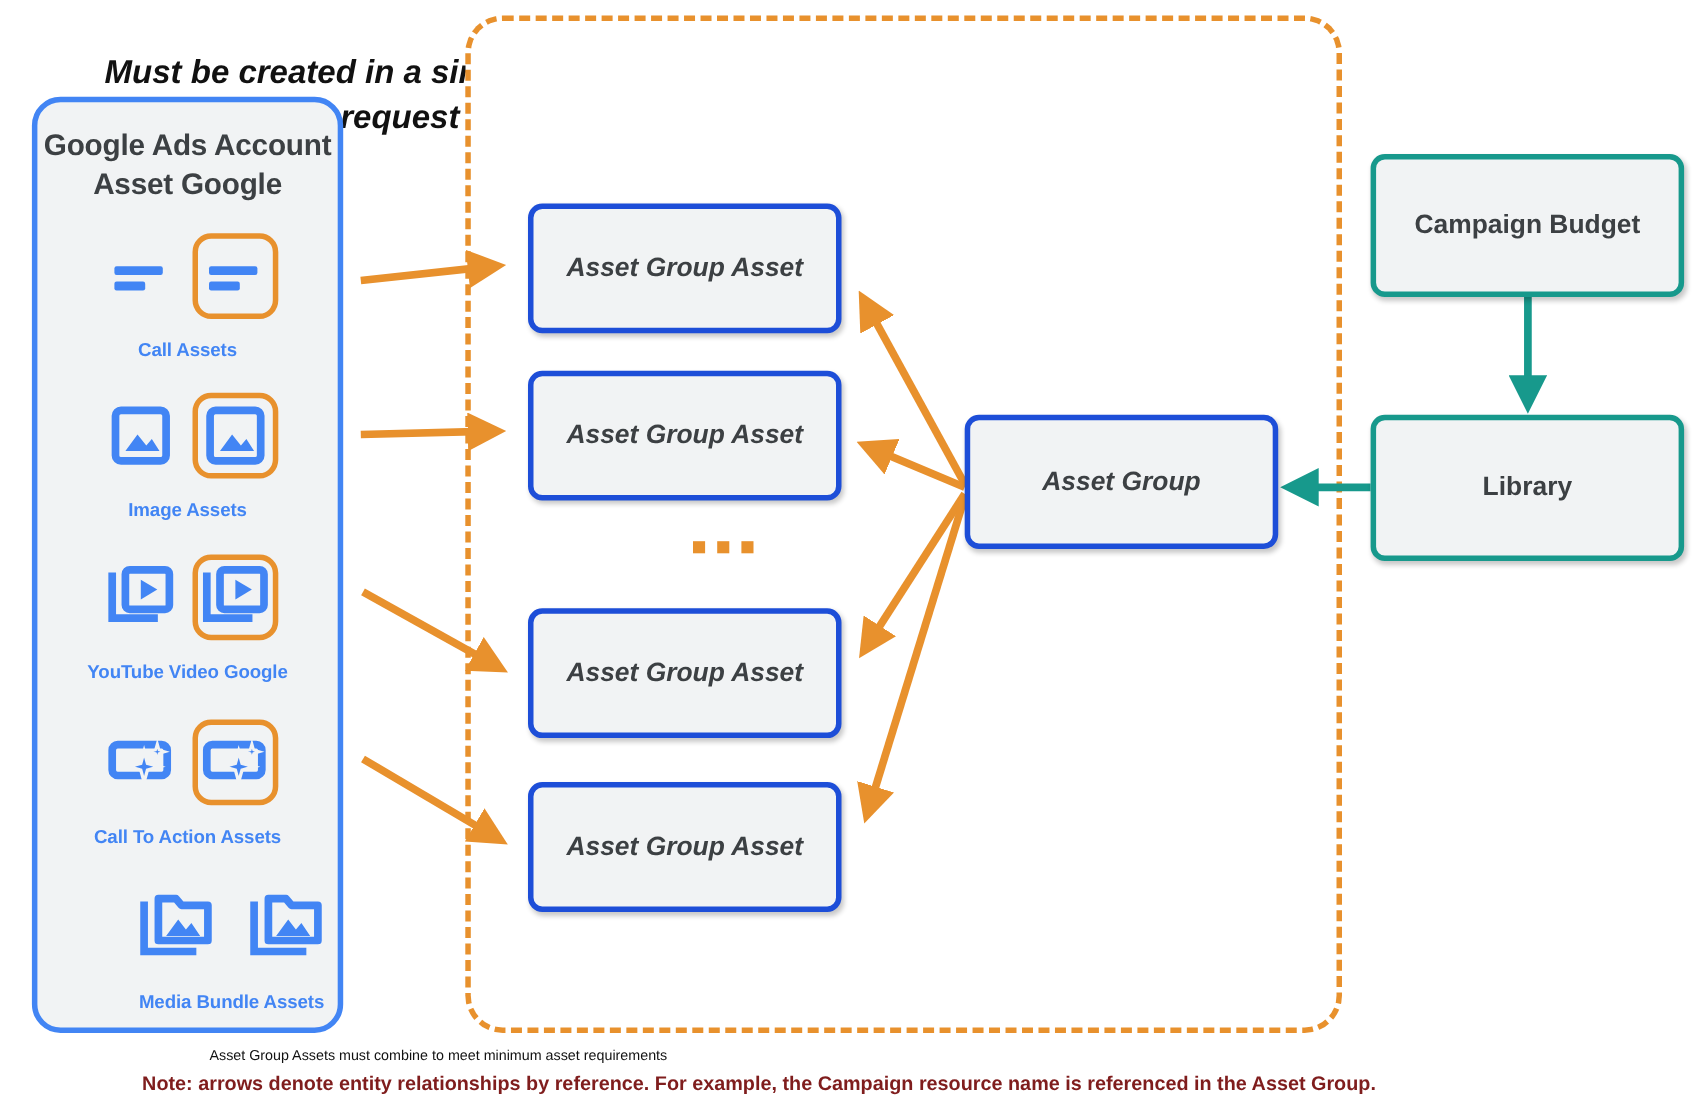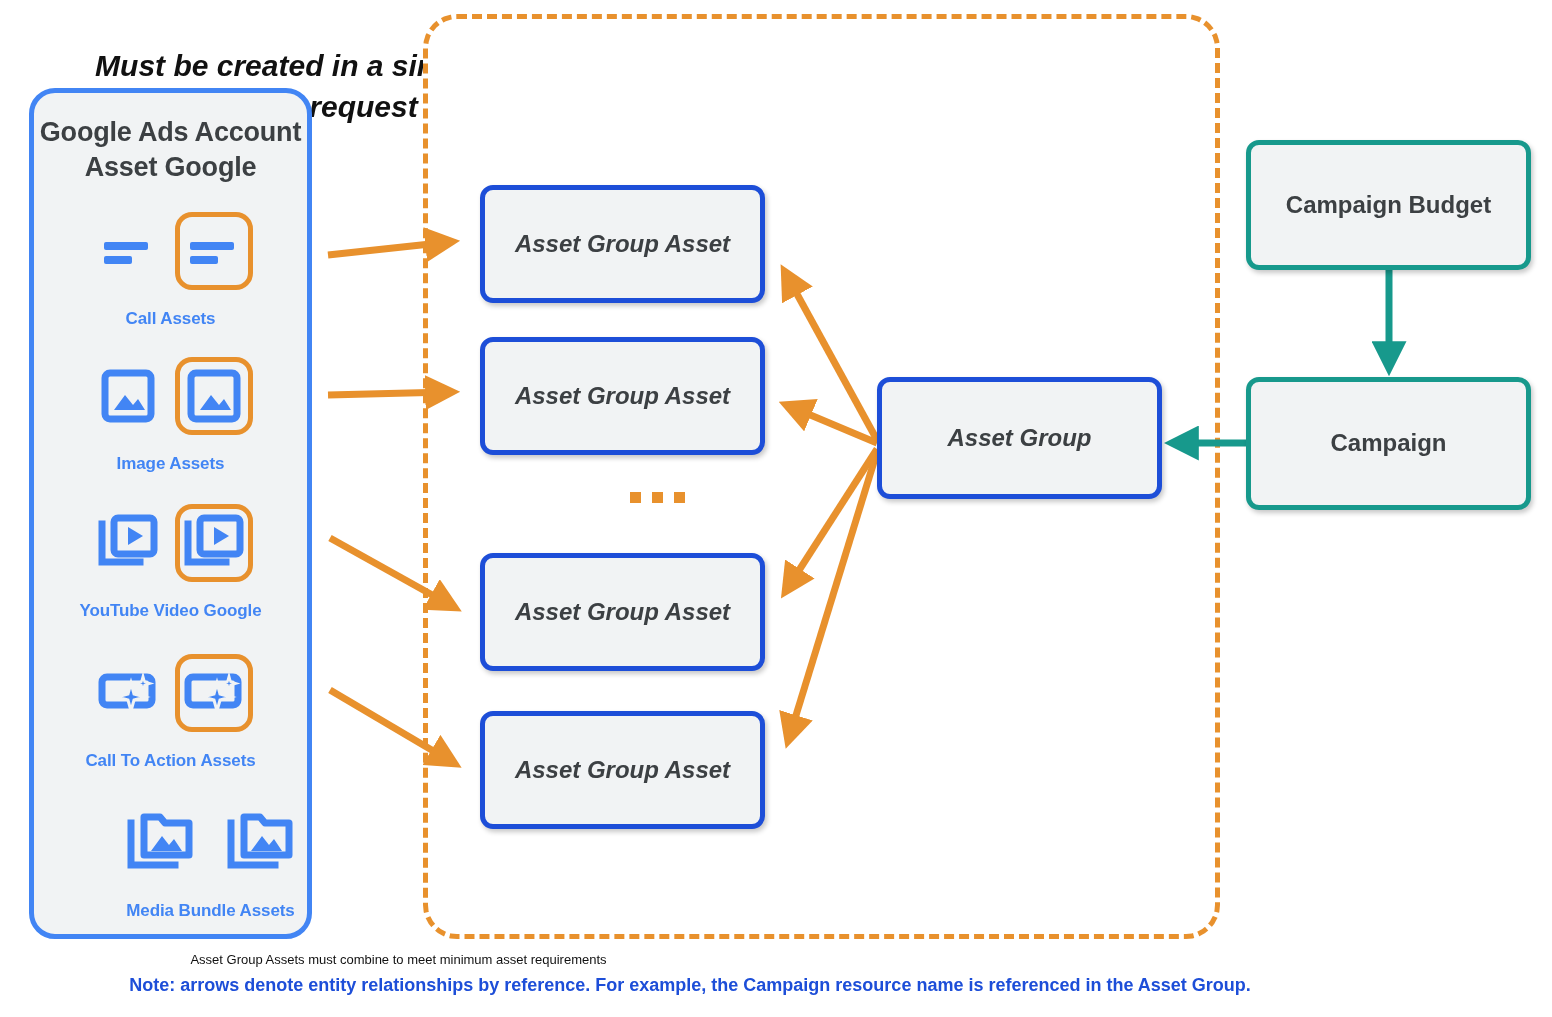--- a/index.html
+++ b/index.html
@@ -170,21 +170,21 @@
 
   
   #bottom-note {
     position: absolute;
     left: 0;
     top: 975px;
     width: 1380px;
     text-align: center;
     font-size: 18px;
     font-weight: bold;
-    color: #1d4ed8;
+    color: #7f1d1d;
   }
 </style>
 </head>
 <body>
 
 <div id="canvas">
 
   <svg id="arrows" viewBox="0 0 1552 1017">
     <defs>
       <marker id="ah-orange" markerWidth="5" markerHeight="5" refX="3.4" refY="2.5" orient="auto">
@@ -359,17 +359,17 @@
   <div class="node orange" style="left:480px; top:337px; width:285px; height:118px;">Asset Group Asset</div>
 
   <div class="node orange" style="left:480px; top:553px; width:285px; height:118px;">Asset Group Asset</div>
 
   <div class="node orange" style="left:480px; top:711px; width:285px; height:118px;">Asset Group Asset</div>
 
   <div class="node orange" style="left:877px; top:377px; width:285px; height:122px;text-align:center;">Asset Group</div>
 
   <div class="node teal" style="left:1246px; top:108px; width:285px; height:130px;margin-top:32px;">Campaign Budget</div>
 
-  <div class="node teal" style="left:1246px; top:377px; width:285px; height:133px;">Campaign</div>
+  <div class="node teal" style="left:1246px; top:377px; width:285px; height:133px;">Library</div>
 
   <div id="bottom-note">Note: arrows denote entity relationships by reference. For example, the Campaign resource name is referenced in the Asset Group.</div>
 
 </div>
 
 </body></html>

